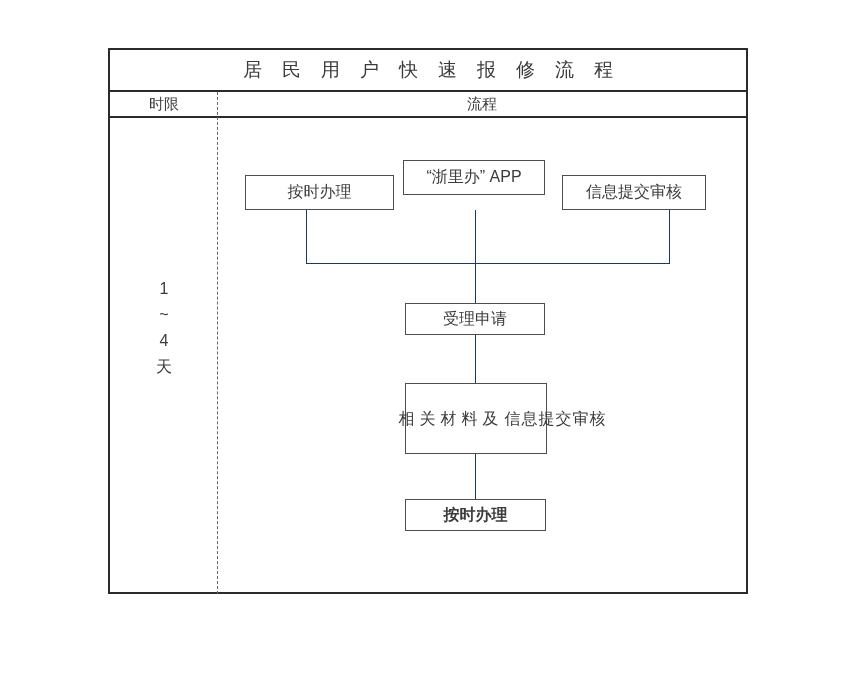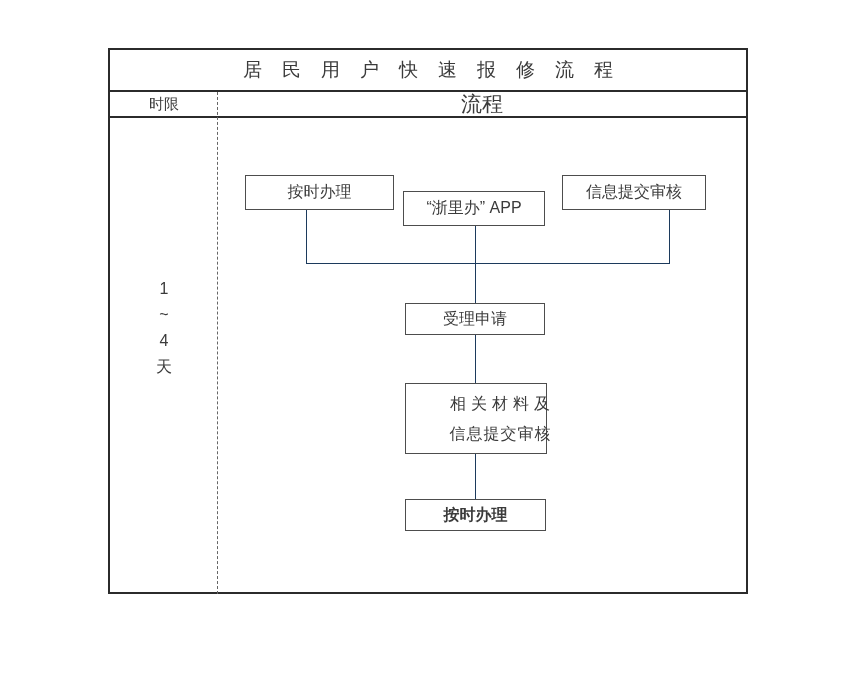--- a/index.html
+++ b/index.html
@@ -34,21 +34,21 @@
     display: flex;
   }
   .header-time {
     width: 108px; height: 100%;
     display: flex; align-items: center; justify-content: center;
     font-size: 15px;
   }
   .header-flow {
     flex: 1; height: 100%;
     display: flex; align-items: center; justify-content: center;
-    font-size: 21px;
+    font-size: 15px;
   }
   .col-divider {
     position: absolute; left: 107px; top: 42px;
     width: 0; height: 502px;
     border-left: 1px dashed #666666;
   }
 
   
   .time-limit {
     position: absolute; left: 0; top: 226px; width: 108px;
@@ -58,27 +58,27 @@
 
   
   .fbox {
     position: absolute;
     border: 1.5px solid #4d4d4d;
     background: #ffffff;
     display: flex; align-items: center; justify-content: center;
     font-size: 16px; color: #3b3b3b;
     white-space: nowrap; z-index: 2;
   }
-  .fbox.multiline { flex-direction: column; line-height: 30px; padding-left: 48px; }
+  .fbox.multiline { line-height: 30px; padding-left: 48px; }
   .ml-line1 { letter-spacing: 5px; text-indent: 5px; }
   .ml-line2 { letter-spacing: 1px; text-indent: 1px; }
 
   
   .box-ch1 { left: 135px; top: 125px; width: 149px; height: 35px; }
-  .box-ch2 { left: 293px; top: 141px; width: 142px; height: 35px; }
+  .box-ch2 { left: 293px; top: 110px; width: 142px; height: 35px; }
   .box-ch3 { left: 452px; top: 125px; width: 144px; height: 35px; }
   .box-accept    { left: 295px; top: 253px; width: 140px; height: 32px; }
   .box-materials { left: 295px; top: 333px; width: 142px; height: 71px; }
   .box-handle    { left: 295px; top: 449px; width: 141px; height: 32px; font-weight: bold; }
 
   
   .conn { position: absolute; background: #1c3a5c; z-index: 1; }
   .conn.v { width: 1.5px; }
   .conn.h { height: 1.5px; }
   .stub-ch1   { left: 195.5px; top: 160px; height: 53px; }

